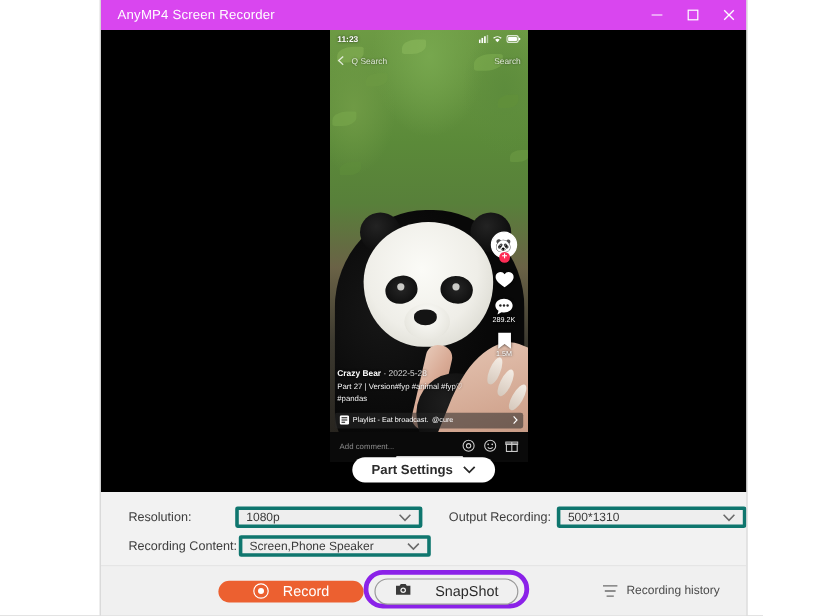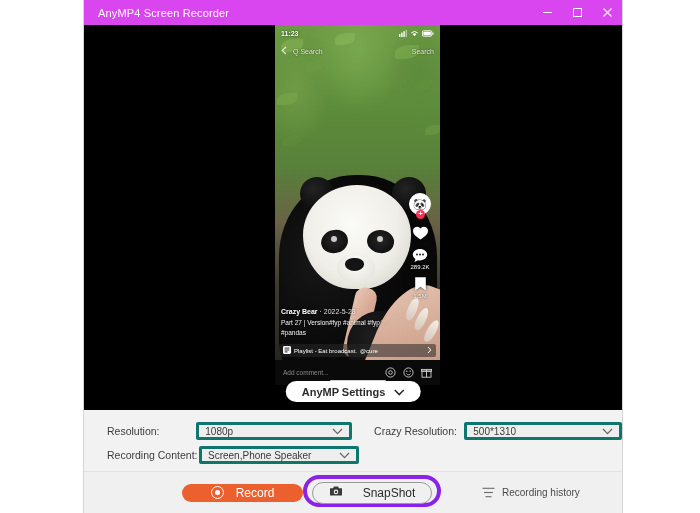--- a/index.html
+++ b/index.html
@@ -450,21 +450,21 @@
     justify-content: center;
     gap: 20px;
     color: #2a2a2a;
     font-size: 12px;
     box-sizing: border-box;
     cursor: pointer;
   }
 
   .history {
     position: absolute;
-    left: 398px;
+    left: 418px;
     display: flex;
     align-items: flex-start;
     gap: 7px;
     font-size: 10px;
     color: #4a4a4a;
     cursor: pointer;
   }
   .history svg { display: block; color: #6d6d6d; }
 </style>
 </head>
@@ -663,21 +663,21 @@
                   <line x1="5.5" y1="2.4" x2="5.5" y2="10.2" stroke="currentColor" stroke-width=".9"></line>
                 </svg>
             </span>
           </span>
         </div>
 
         <div class="home-indicator"></div>
       </div>
 
       <div class="hide-settings">
-        <span>AnyMP Settings</span>
+        <span>Part Settings</span>
         <span>
           <svg width="11" height="7" viewBox="0 0 11 7">
               <polyline points="1,1 5.5,5.6 10,1" fill="none" stroke="#2b2b2b" stroke-width="1.5"></polyline>
             </svg>
         </span>
       </div>
     </div>
 
     <div class="settings">
 
@@ -685,21 +685,21 @@
         <span class="setting-label lbl-a">Resolution:</span>
         <div class="select sel-res">
           <span class="val">1080p</span>
           <span class="chev">
             <svg width="11" height="7" viewBox="0 0 11 7">
                 <polyline points="1,1 5.5,5.6 10,1" fill="none" stroke="currentColor" stroke-width="1.3"></polyline>
               </svg>
           </span>
         </div>
 
-        <span class="setting-label lbl-c">Crazy Resolution:</span>
+        <span class="setting-label lbl-c">Output Recording:</span>
         <div class="select sel-out">
           <span class="val">500*1310</span>
           <span class="chev">
             <svg width="11" height="7" viewBox="0 0 11 7">
                 <polyline points="1,1 5.5,5.6 10,1" fill="none" stroke="currentColor" stroke-width="1.3"></polyline>
               </svg>
           </span>
         </div>
       </div>
 

